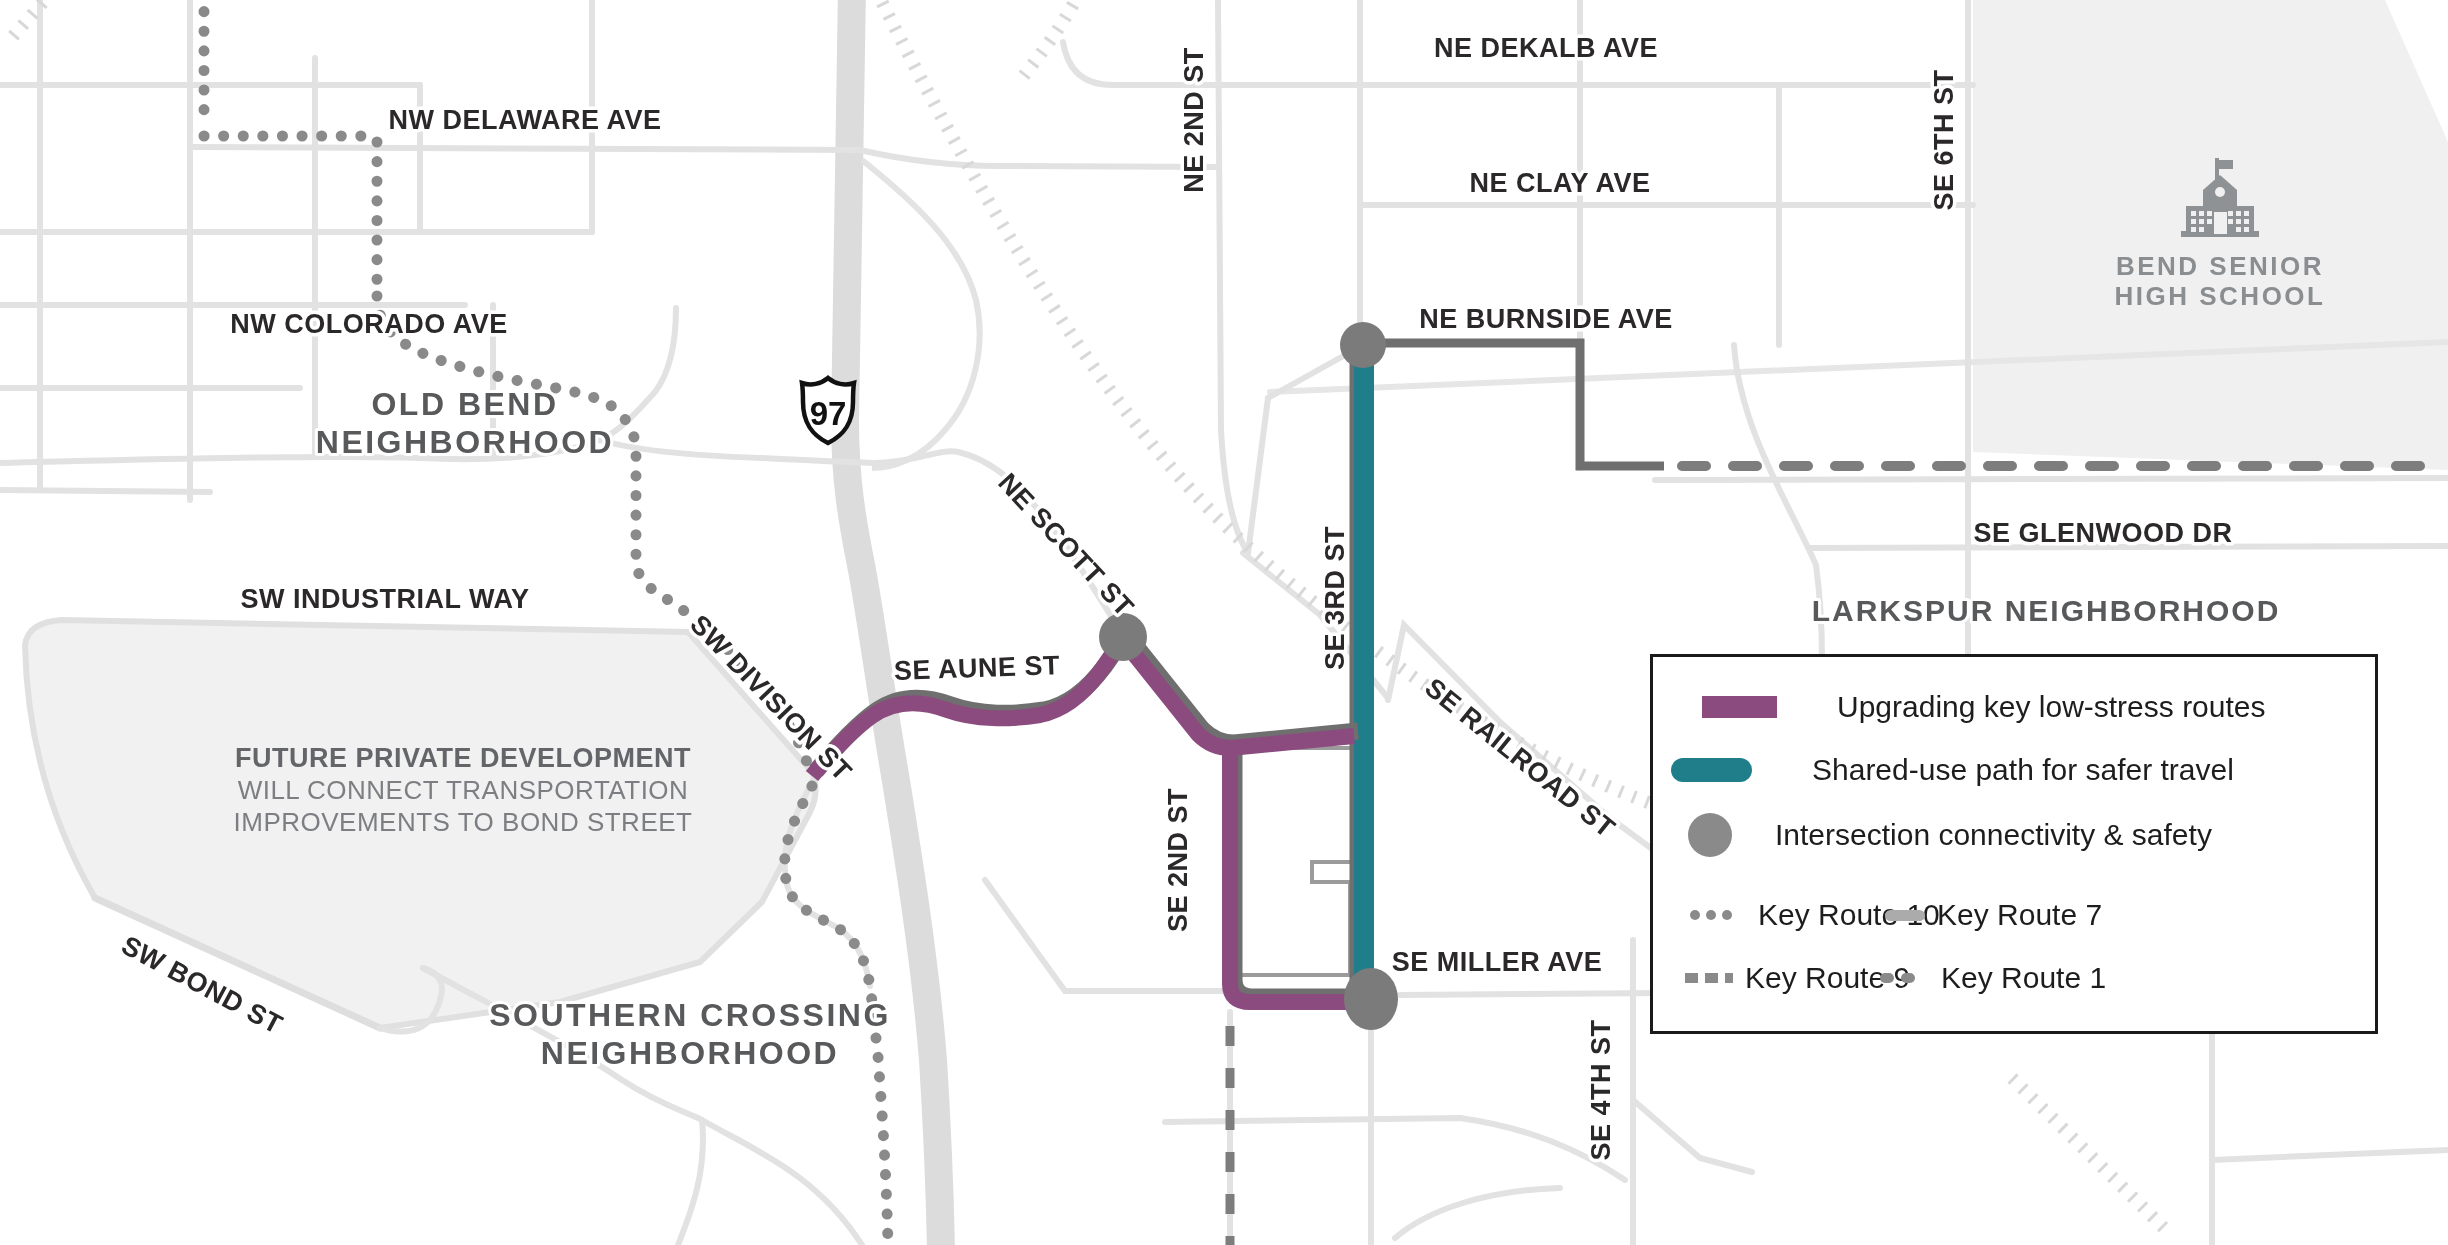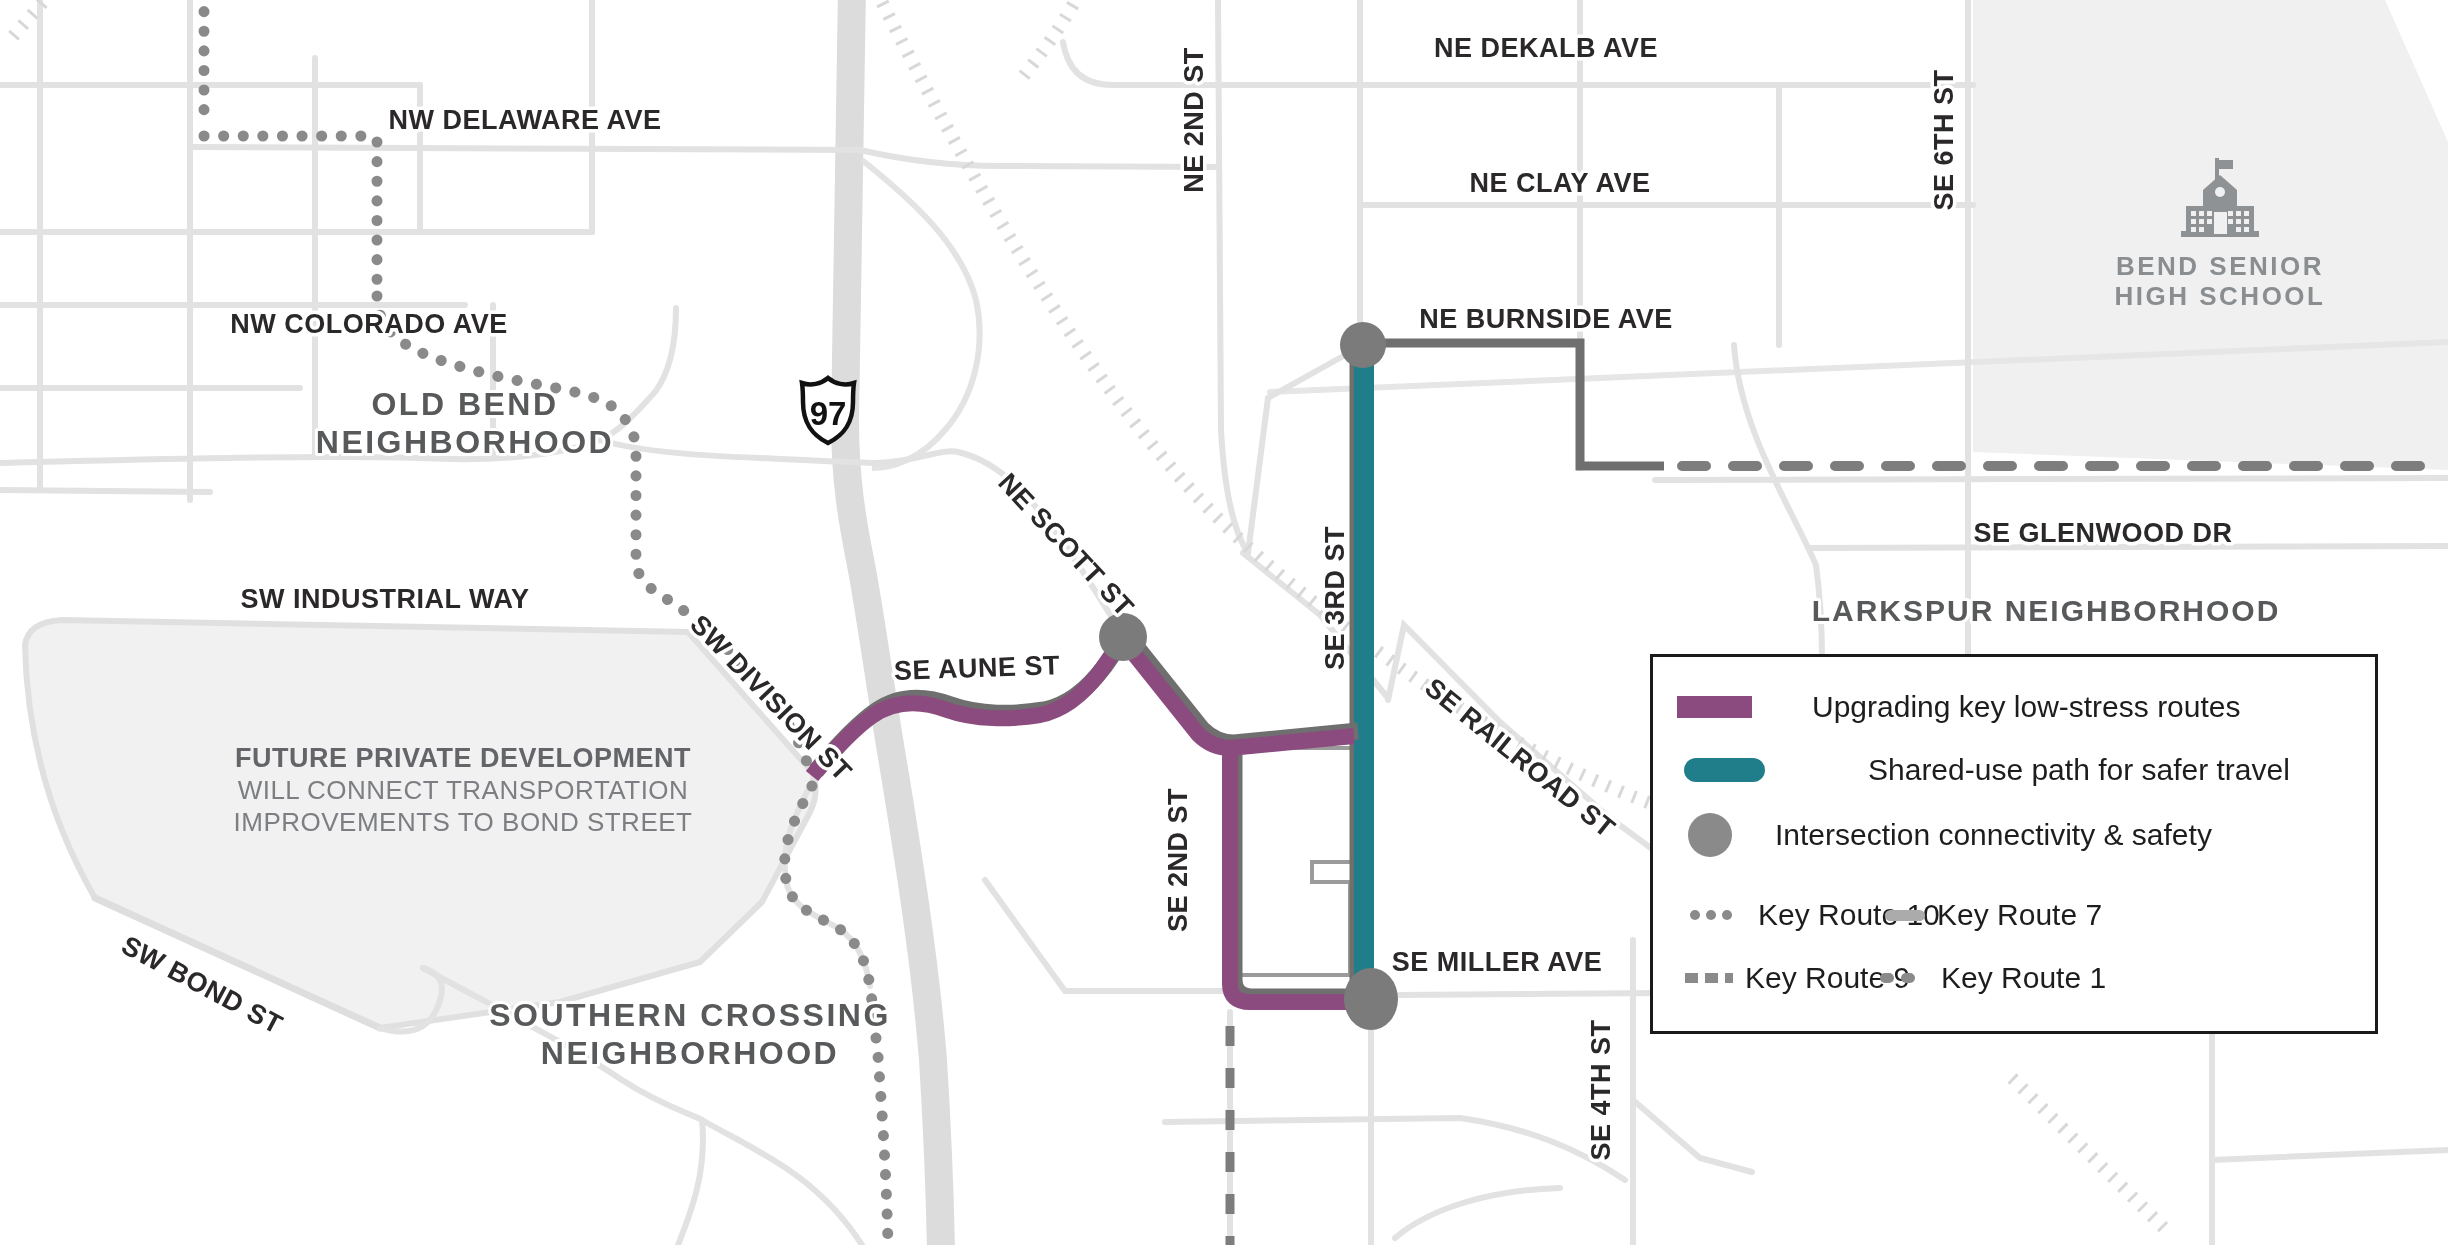--- a/index.html
+++ b/index.html
@@ -205,25 +205,25 @@
     <text class="hood-sm" x="2046" y="610">LARKSPUR NEIGHBORHOOD</text>
     <text class="note-strong" x="463" y="758">FUTURE PRIVATE DEVELOPMENT</text>
     <text class="note" x="463" y="790">WILL CONNECT TRANSPORTATION</text>
     <text class="note" x="463" y="822">IMPROVEMENTS TO BOND STREET</text>
     <text class="school-txt" x="2220" y="266">BEND SENIOR</text>
     <text class="school-txt" x="2220" y="296">HIGH SCHOOL</text>
   </g>
 </svg>
 
 <div class="legend">
-  <div class="lg-row" style="left:24px;top:28px;align-items:center;">
+  <div class="lg-row" style="left:49px;top:28px;align-items:center;">
     <span class="sw sw-purple"></span>
     <span class="lg-label" style="margin-left:60px;">Upgrading key low-stress routes</span>
   </div>
-  <div class="lg-row" style="left:31px;top:91px;gap:43px;">
+  <div class="lg-row" style="left:18px;top:91px;">
     <span class="sw sw-teal"></span>
     <span class="lg-label" style="margin-left:60px;">Shared-use path for safer travel</span>
   </div>
   <div class="lg-row" style="left:35px;top:156px;">
     <span class="sw sw-circle"></span>
     <span class="lg-label" style="margin-left:43px;">Intersection connectivity &amp; safety</span>
   </div>
   <div class="lg-row" style="left:37px;top:236px;">
     <span class="dots">
           <span class="dot"></span>

